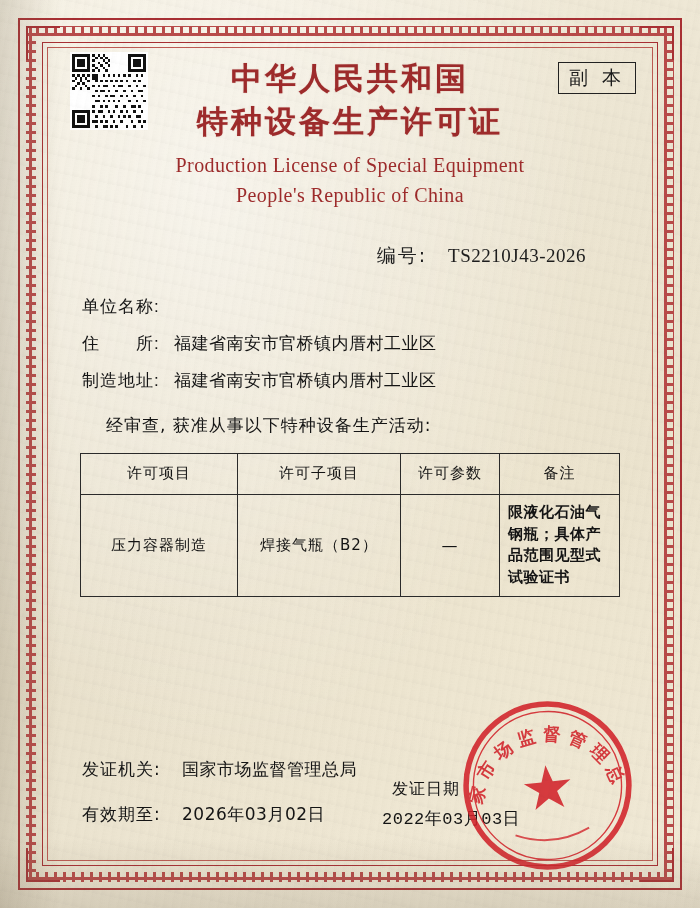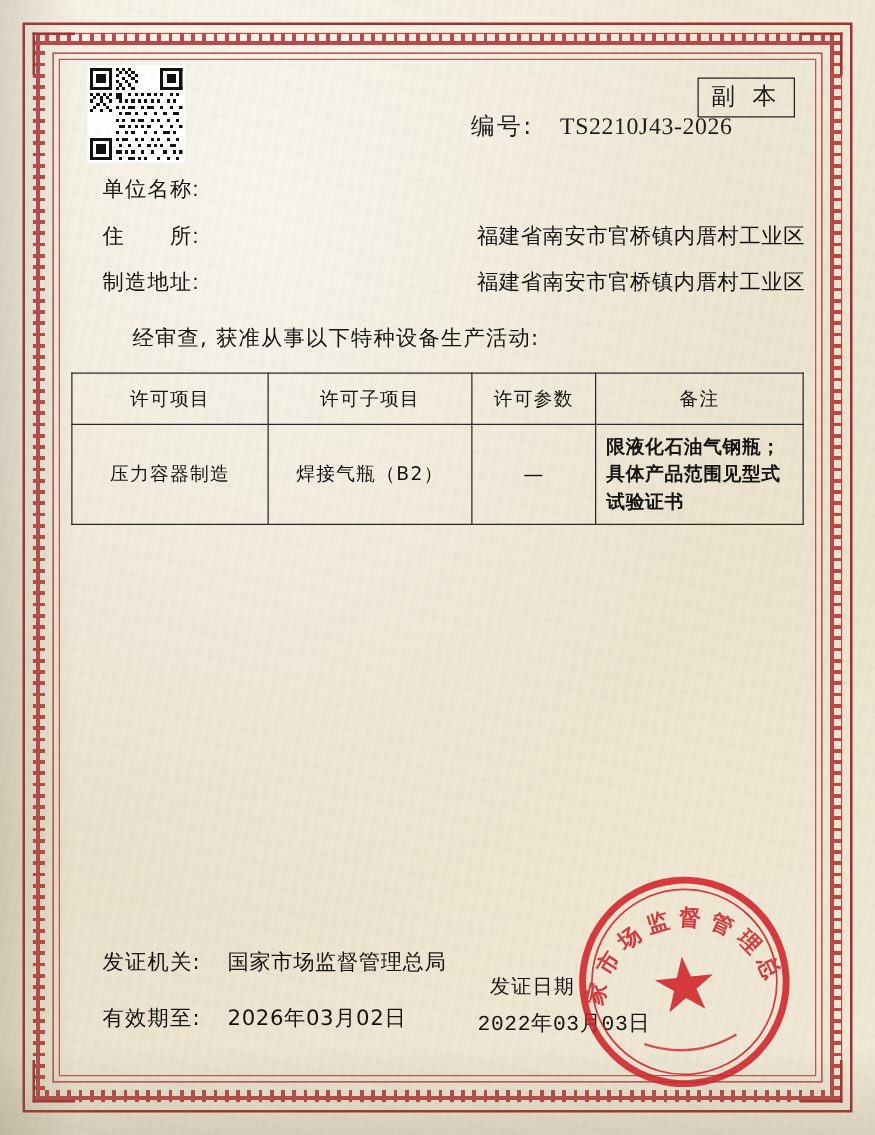--- a/index.html
+++ b/index.html
@@ -169,21 +169,20 @@
     margin-top: 26px;
     padding-left: 26px;
   }
   .field-row {
     display: flex;
     align-items: baseline;
     margin-bottom: 14px;
     font-size: 17px;
     color: #141414;
     font-family: Liberation Sans, sans-serif;
-    justify-content: space-between;
   }
   .field-label {
     width: 92px;
     flex: 0 0 92px;
     letter-spacing: 1px;
   }
   .field-label.spaced {
     letter-spacing: 1px;
   }
   .field-value {
@@ -195,21 +194,21 @@
     padding-left: 50px;
     font-size: 17px;
     color: #141414;
     font-family: "DejaVu Sans", sans-serif;
     letter-spacing: 1px;
   }
 
   table.license {
     margin: 16px auto 0 auto;
     border-collapse: collapse;
-    width: 586px;
+    width: 540px;
     font-family: "DejaVu Sans", sans-serif;
     color: #141414;
   }
   table.license th, table.license td {
     border: 1px solid #2a2a2a;
     text-align: center;
     font-weight: normal;
     font-size: 15px;
     padding: 7px 4px;
     letter-spacing: 1px;
@@ -427,20 +426,26 @@
           <rect x="17" y="28" width="1" height="1"></rect>
             <rect x="21" y="28" width="1" height="1"></rect>
             <rect x="24" y="28" width="1" height="1"></rect>
           <rect x="27" y="28" width="1" height="1"></rect>
         </g>
       </svg>
     </div>
 
     <div class="copy-box">副 本</div>
 
+    <div class="titles">
+      <div class="title-cn1">中华人民共和国</div>
+      <div class="title-cn2">特种设备生产许可证</div>
+      <div class="title-en1">Production License of Special Equipment</div>
+      <div class="title-en2">People's Republic of China</div>
+    </div>
 
     <div class="serial">
       <span class="label">编号:</span>
       <span class="value">TS2210J43-2026</span>
     </div>
 
     <div class="fields">
       <div class="field-row">
         <span class="field-label">单位名称:</span>
       </div>

